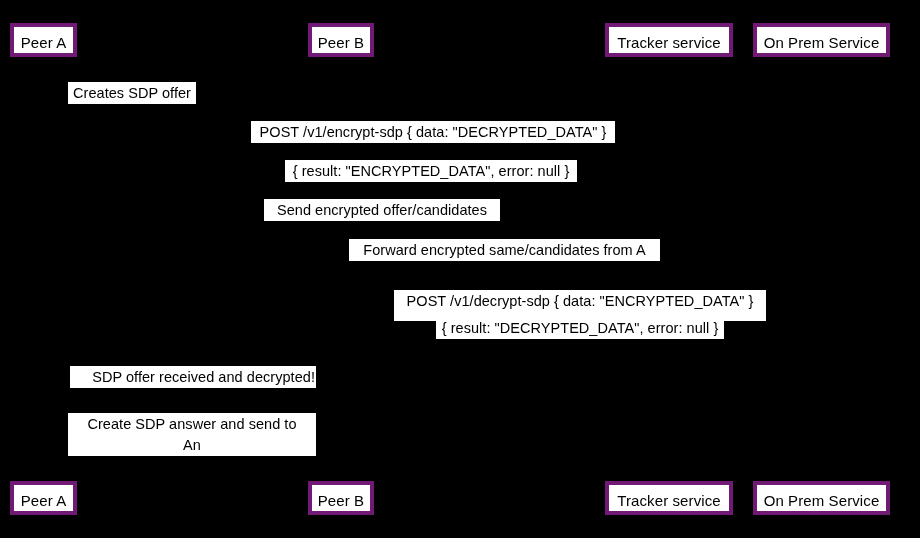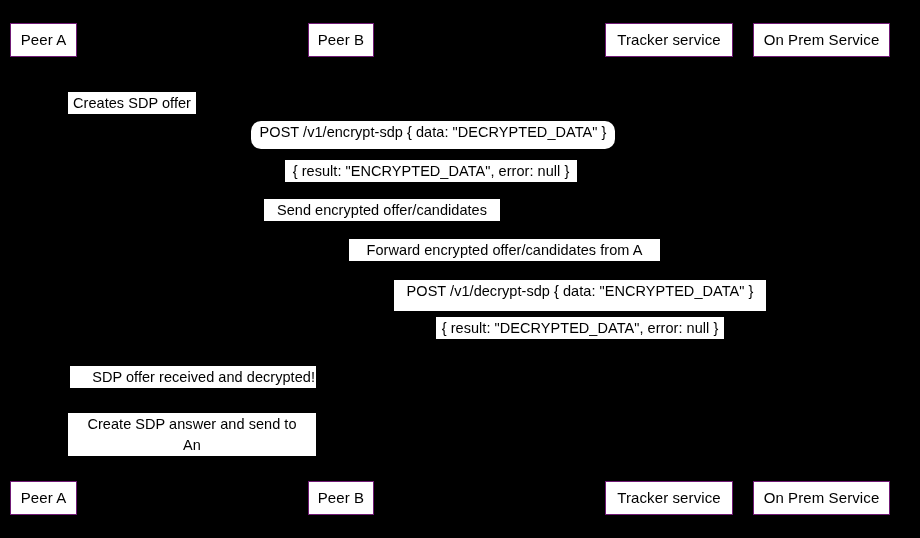--- a/index.html
+++ b/index.html
@@ -12,21 +12,21 @@
     width: 920px;
     height: 538px;
     background: #000000;
     overflow: hidden;
     font-family: "Liberation Sans", sans-serif;
   }
   .participant {
     position: absolute;
     background: #ffffff;
     color: #000000;
-    border: 1px solid #701a75;
+    border: 4px solid #701a75;
     box-sizing: border-box;
     font-size: 15px;
     line-height: 32px;
     height: 34px;
     text-align: center;
     white-space: nowrap;
     letter-spacing: 0.1px;
   }
   .lifeline {
     position: absolute;
@@ -64,26 +64,26 @@
       <div class="lifeline" style="left: 669px;"></div>
       <div class="lifeline" style="left: 821px;"></div>
     </div>
   <div id="participants-top">
       <div class="participant" style="left: 10px; top: 23px; width: 67px; height: 34px;">Peer A</div>
       <div class="participant" style="left: 308px; top: 23px; width: 66px; height: 34px;">Peer B</div>
       <div class="participant" style="left: 605px; top: 23px; width: 128px; height: 34px;">Tracker service</div>
       <div class="participant" style="left: 753px; top: 23px; width: 137px; height: 34px;">On Prem Service</div>
     </div>
   <div id="messages-layer">
-      <div class="msg-label" style="left: 68px; top: 92px; width: 128px; height: 22px;">Creates SDP offer</div>
-      <div class="msg-label" style="left: 251px; top: 121px; width: 364px; height: 28px; border-radius: 10px;">POST /v1/encrypt-sdp { data: "DECRYPTED_DATA" }</div>
+      <div class="msg-label" style="left: 68px; top: 82px; width: 128px; height: 22px;">Creates SDP offer</div>
+      <div class="msg-label" style="left: 251px; top: 121px; width: 364px; height: 22px;">POST /v1/encrypt-sdp { data: "DECRYPTED_DATA" }</div>
       <div class="msg-label" style="left: 285px; top: 160px; width: 292px; height: 22px;">{ result: "ENCRYPTED_DATA", error: null }</div>
       <div class="msg-label" style="left: 237px; top: 199px; width: 236px; height: 22px; margin-left: 27px;">Send encrypted offer/candidates</div>
-      <div class="msg-label" style="left: 349px; top: 239px; width: 311px; height: 22px;">Forward encrypted offer/candidates from A</div>
-      <div class="msg-label" style="left: 394px; top: 280px; width: 372px; height: 31px;">POST /v1/decrypt-sdp { data: "ENCRYPTED_DATA" }</div>
+      <div class="msg-label" style="left: 349px; top: 239px; width: 311px; height: 22px;">Forward encrypted same/candidates from A</div>
+      <div class="msg-label" style="left: 394px; top: 290px; width: 372px; height: 31px;">POST /v1/decrypt-sdp { data: "ENCRYPTED_DATA" }</div>
       <div class="msg-label" style="left: 436px; top: 317px; width: 288px; height: 22px;">{ result: "DECRYPTED_DATA", error: null }</div>
       <div class="msg-label" style="left: 70px; top: 366px; width: 246px; height: 22px; text-align: right;">SDP offer received and decrypted!</div>
       <div class="msg-label two-line" style="left: 68px; top: 413px; width: 248px; height: 43px;">Create SDP answer and send to An<br>using the same mechanism</div>
     </div>
   <div id="participants-bottom">
       <div class="participant" style="left: 10px; top: 481px; width: 67px; height: 34px;">Peer A</div>
       <div class="participant" style="left: 308px; top: 481px; width: 66px; height: 34px;">Peer B</div>
       <div class="participant" style="left: 605px; top: 481px; width: 128px; height: 34px;">Tracker service</div>
       <div class="participant" style="left: 753px; top: 481px; width: 137px; height: 34px;">On Prem Service</div>
     </div>

